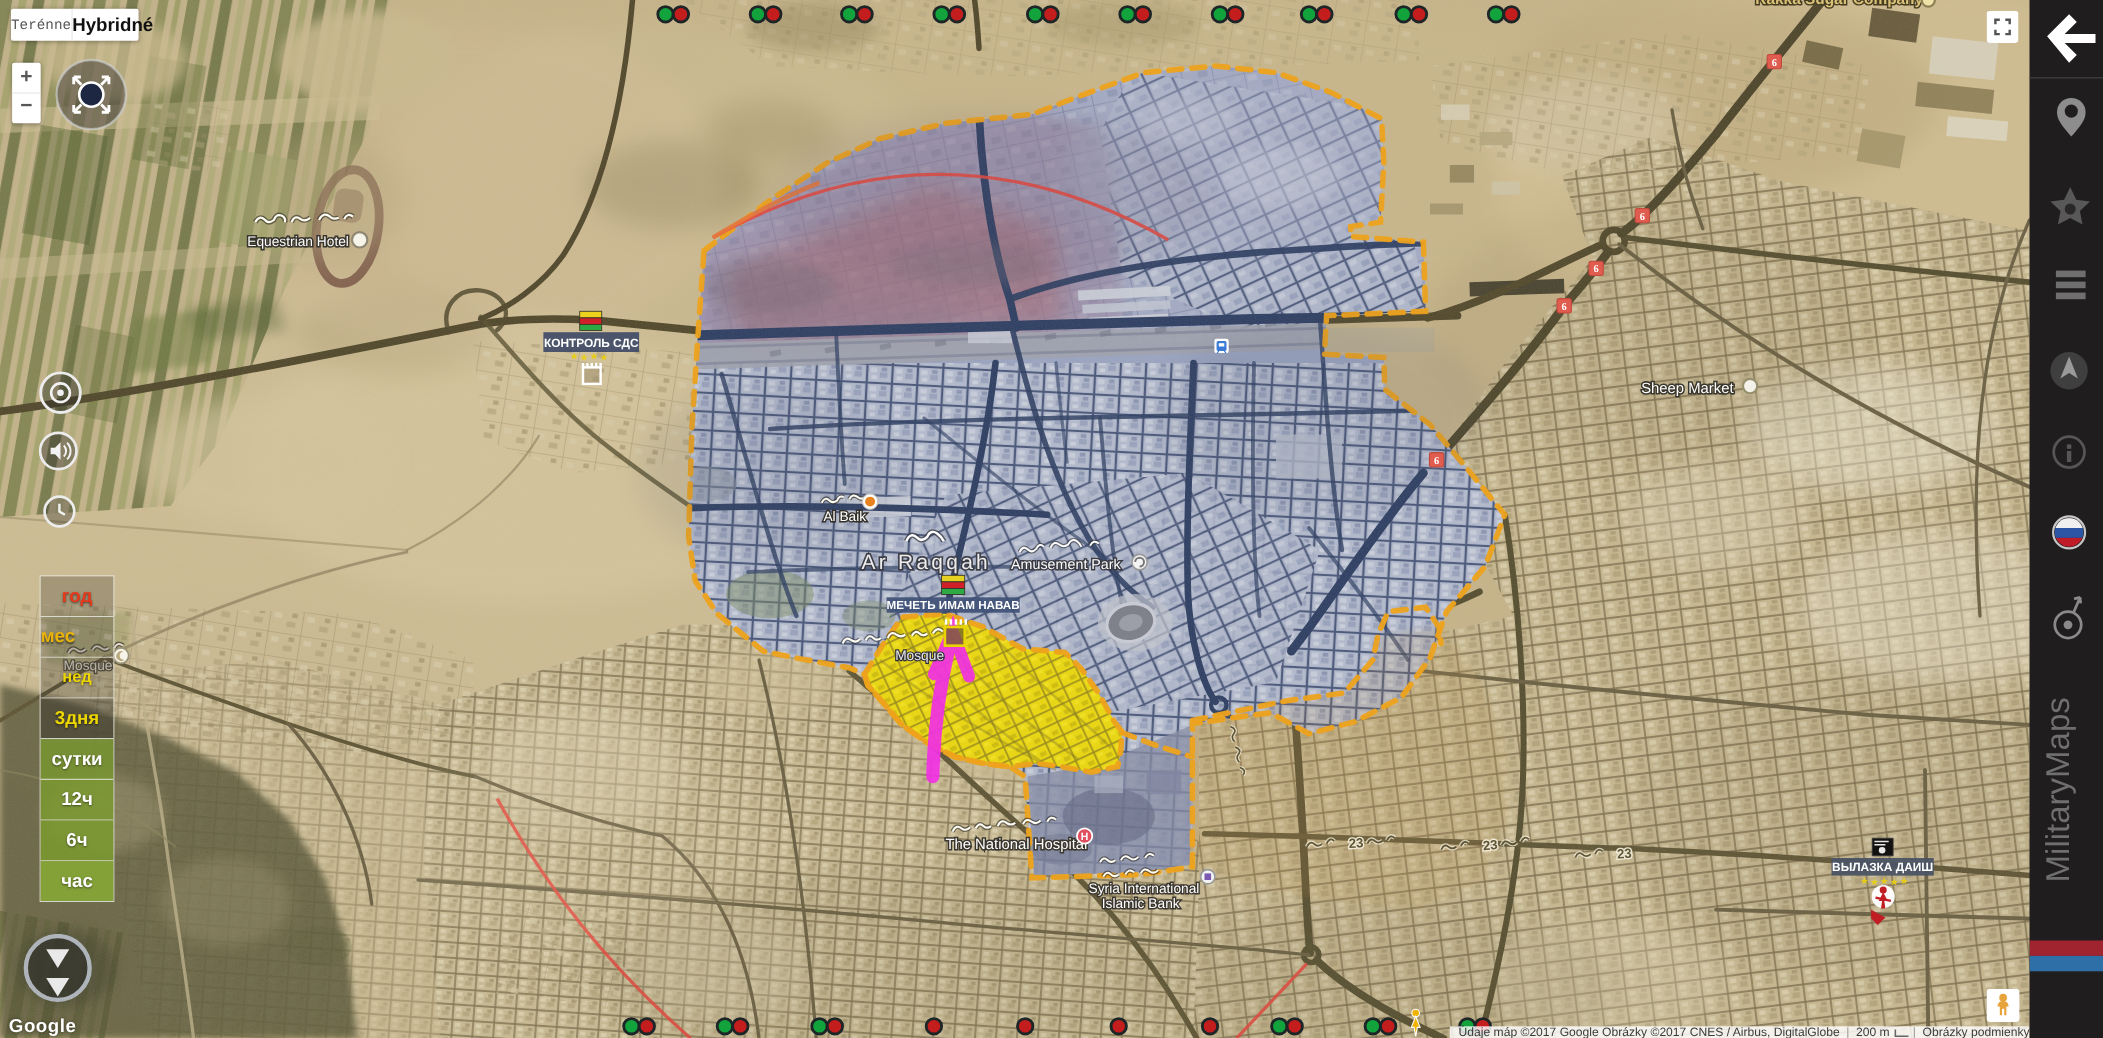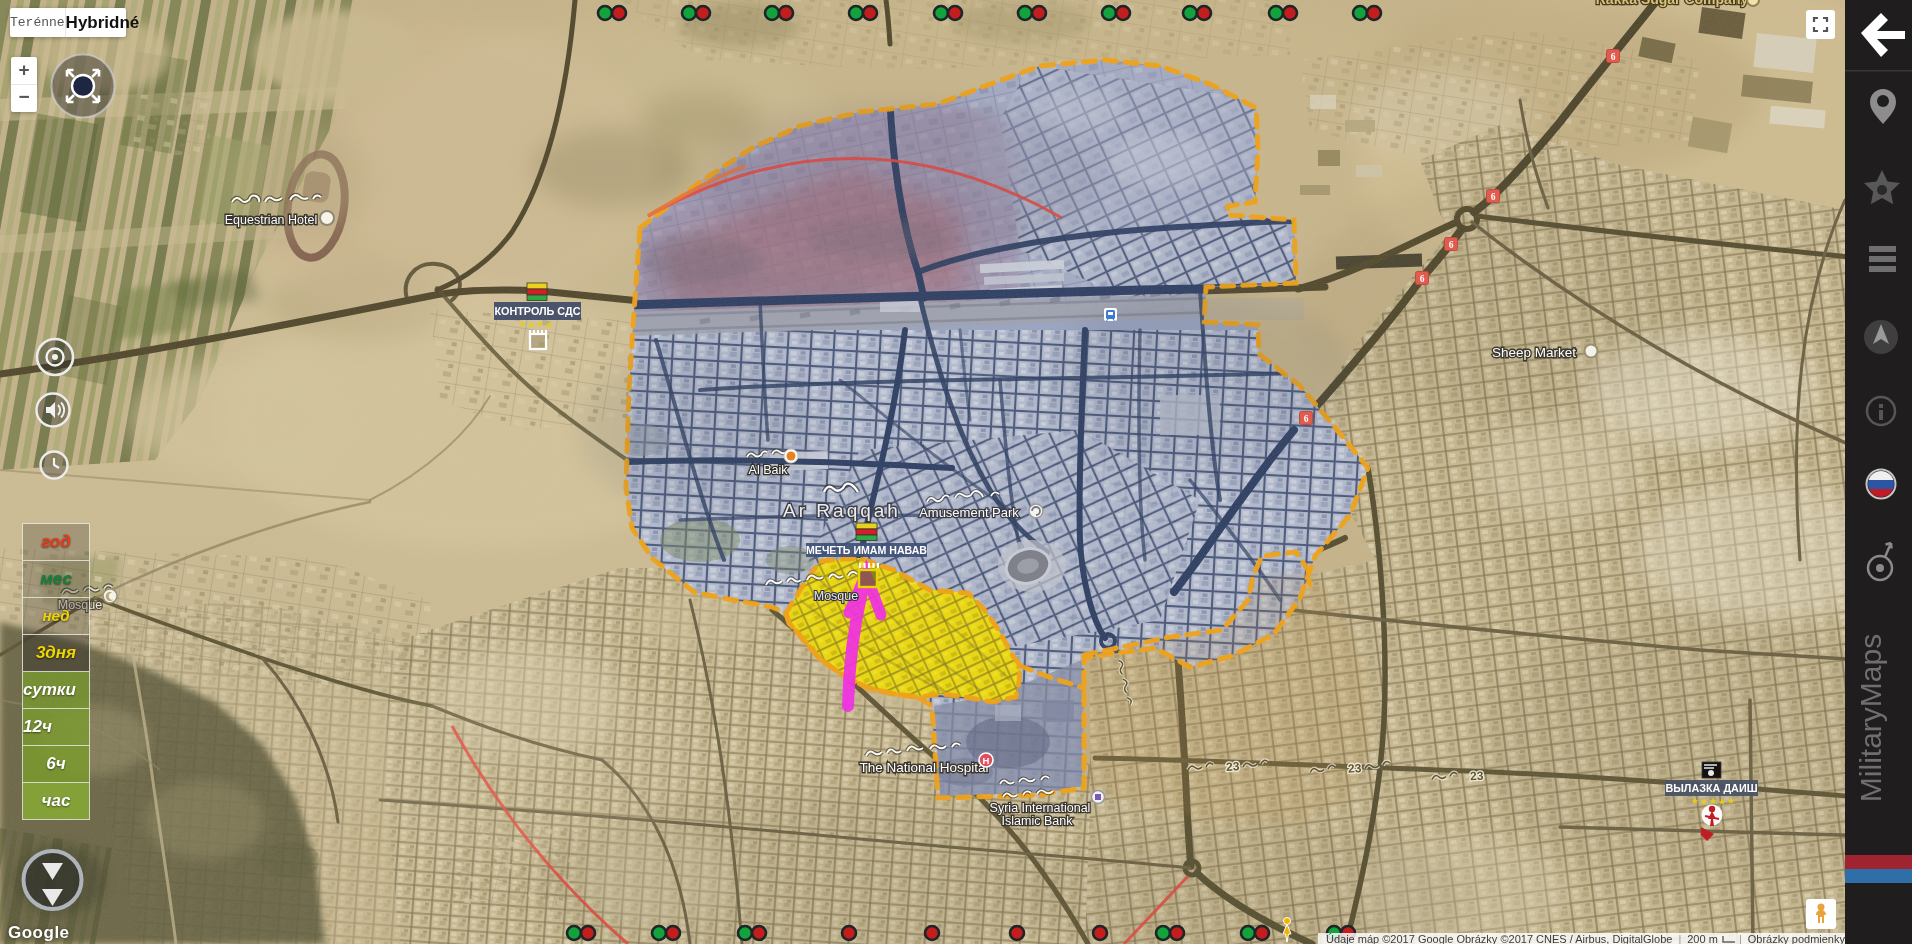--- a/index.html
+++ b/index.html
@@ -650,27 +650,27 @@
 <circle cx="19" cy="19" r="16.5" fill="rgba(40,40,40,0.38)" stroke="#ececec" stroke-width="2.4"></circle>
 <path d="M12,16 h4 l5,-5 v16 l-5,-5 h-4 z" fill="#f2f2f2"></path>
 <path d="M24,14 a7,7 0 0 1 0,10 M27,11.5 a10.5,10.5 0 0 1 0,15" stroke="#f2f2f2" stroke-width="1.8" fill="none"></path>
 </svg>
 
 <svg class="ui" style="left:38px;top:449px;" width="32" height="32">
 <circle cx="16" cy="16" r="13.5" fill="rgba(40,40,40,0.32)" stroke="#ececec" stroke-width="2.4"></circle>
 <path d="M16,9 L16,16 L21,19" stroke="#f2f2f2" stroke-width="2.2" fill="none"></path>
 </svg>
 
-<div class="ui" style="left:22px;top:523px;width:66px;border:1.5px solid rgba(230,230,222,0.85);font-style:italic;">
+<div class="ui" style="left:36px;top:523px;width:66px;border:1.5px solid rgba(230,230,222,0.85);">
 <div style="height:36px;border-bottom:1.5px solid rgba(230,230,222,0.85);background:rgba(60,58,50,0.28);color:#e8391c;font-weight:bold;font-size:17px;text-align:center;line-height:36px;text-shadow:0 1px 2px rgba(0,0,0,0.6);">год</div>
-<div style="height:36px;border-bottom:1.5px solid rgba(230,230,222,0.85);background:rgba(60,58,50,0.28);color:#15803d;font-weight:bold;font-size:17px;text-align:center;line-height:36px;text-shadow:0 1px 2px rgba(0,0,0,0.6);">мес</div>
+<div style="height:36px;border-bottom:1.5px solid rgba(230,230,222,0.85);background:rgba(60,58,50,0.28);color:#eab308;font-weight:bold;font-size:17px;line-height:36px;text-shadow:0 1px 2px rgba(0,0,0,0.6);">мес</div>
 <div style="height:36px;border-bottom:1.5px solid rgba(230,230,222,0.85);background:rgba(60,58,50,0.28);color:#eed600;font-weight:bold;font-size:15px;text-align:center;line-height:36px;text-shadow:0 1px 2px rgba(0,0,0,0.6);">нед</div>
 <div style="height:36px;border-bottom:1.5px solid rgba(230,230,222,0.85);background:rgba(48,46,40,0.45);color:#eed600;font-weight:bold;font-size:17px;text-align:center;line-height:36px;text-shadow:0 1px 2px rgba(0,0,0,0.6);">3дня</div>
-<div style="height:36px;border-bottom:1.5px solid rgba(230,230,222,0.85);background:rgba(122,154,46,0.78);color:#fff;font-weight:bold;font-size:17px;line-height:36px;text-shadow:0 1px 2px rgba(0,0,0,0.5);">сутки</div>
-<div style="height:36px;border-bottom:1.5px solid rgba(230,230,222,0.85);background:rgba(122,154,46,0.82);color:#fff;font-weight:bold;font-size:17px;text-align:left;line-height:36px;text-shadow:0 1px 2px rgba(0,0,0,0.5);">12ч</div>
+<div style="height:36px;border-bottom:1.5px solid rgba(230,230,222,0.85);background:rgba(122,154,46,0.78);color:#fff;font-weight:bold;font-size:17px;text-align:center;line-height:36px;text-shadow:0 1px 2px rgba(0,0,0,0.5);">сутки</div>
+<div style="height:36px;border-bottom:1.5px solid rgba(230,230,222,0.85);background:rgba(122,154,46,0.82);color:#fff;font-weight:bold;font-size:17px;text-align:center;line-height:36px;text-shadow:0 1px 2px rgba(0,0,0,0.5);">12ч</div>
 <div style="height:36px;border-bottom:1.5px solid rgba(230,230,222,0.85);background:rgba(122,154,46,0.85);color:#fff;font-weight:bold;font-size:17px;text-align:center;line-height:36px;text-shadow:0 1px 2px rgba(0,0,0,0.5);">6ч</div>
 <div style="height:36px;background:rgba(134,167,54,0.9);color:#fff;font-weight:bold;font-size:17px;text-align:center;line-height:36px;text-shadow:0 1px 2px rgba(0,0,0,0.5);">час</div>
 </div>
 
 <svg class="ui" style="left:21px;top:849px;" width="64" height="64">
 <circle cx="31.5" cy="31" r="29" fill="rgba(38,38,38,0.55)" stroke="#aeb4ba" stroke-width="4"></circle>
 <path d="M21,14 h21 l-10.5,17 z" fill="#e9e9e9"></path>
 <path d="M21,40 h21 l-10.5,17 z" fill="#e9e9e9"></path>
 </svg>
 

